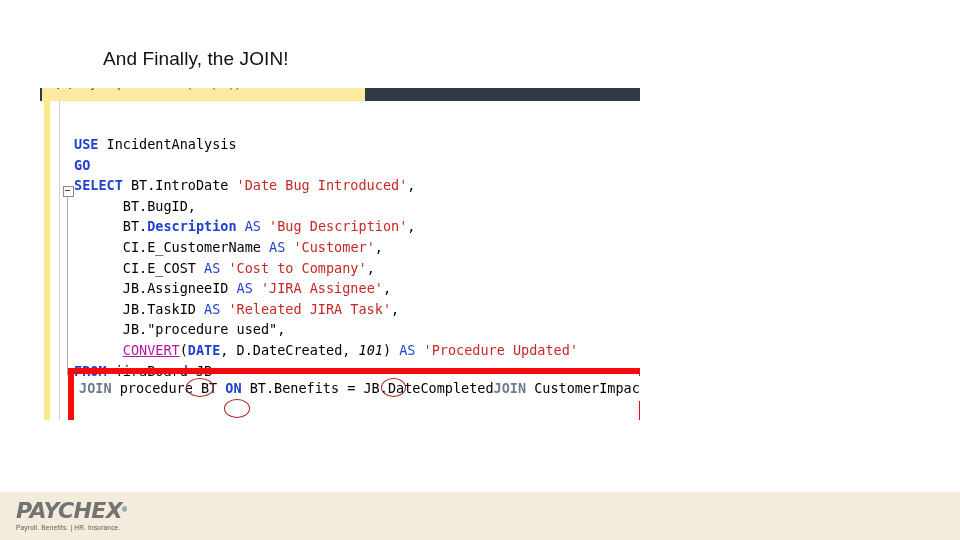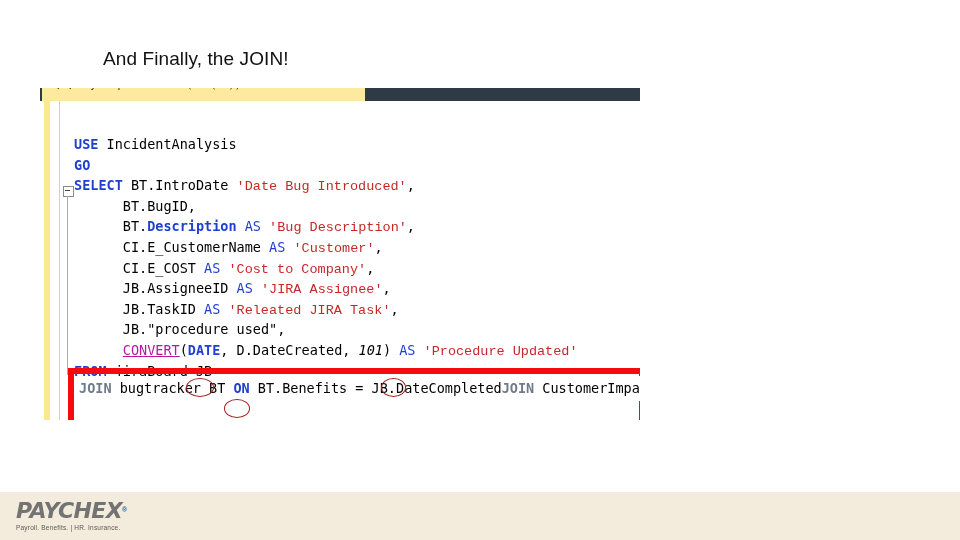--- a/index.html
+++ b/index.html
@@ -54,21 +54,21 @@
   
   .code{
     position:absolute;left:34px;top:33px;
     font-family:"DejaVu Sans Mono","Liberation Mono",monospace;
     font-size:13.5px;line-height:20.6px;white-space:pre;
     color:#000000;
   }
   .code .ln{display:block;height:20.6px;}
   .kw{color:#1f3fcf;font-weight:bold;}       
   .kw2{color:#1f3fcf;}                        
-  .str{color:#c62828;font-family:Liberation Mono, monospace;}                        
+  .str{color:#c62828;}                        
   .fn{color:#b5179e;text-decoration:underline;}                         
   .pl{color:#000000;}                         
   .typ{color:#1f3fcf;font-weight:bold;}                        
   .num{color:#000000;font-style:italic;}
   .joinkw{color:#6f7b8a;font-weight:bold;}    
 
   
   .redbox{
     position:absolute;left:28px;top:280px;width:577px;height:94px;
     border:6px solid #f50b0b;background:transparent;box-sizing:border-box;
@@ -146,21 +146,21 @@
     <div class="gutter-line"></div>
 
     <div class="collapse-box"></div>
     <div class="outline-stem"></div>
     <div class="outline-tick"></div>
 
     <div class="code" id="code-body"><span class="ln"><span class="kw">USE </span><span class="pl">IncidentAnalysis</span></span><span class="ln"><span class="kw">GO</span></span><span class="ln"><span class="kw">SELECT </span><span class="pl">BT.IntroDate </span><span class="str">'Date Bug Introduced'</span><span class="pl">,</span></span><span class="ln"><span class="pl">      BT.BugID,</span></span><span class="ln"><span class="pl">      BT.</span><span class="typ">Description</span><span class="pl"> </span><span class="kw2">AS</span><span class="pl"> </span><span class="str">'Bug Description'</span><span class="pl">,</span></span><span class="ln"><span class="pl">      CI.E_CustomerName </span><span class="kw2">AS</span><span class="pl"> </span><span class="str">'Customer'</span><span class="pl">,</span></span><span class="ln"><span class="pl">      CI.E_COST </span><span class="kw2">AS</span><span class="pl"> </span><span class="str">'Cost to Company'</span><span class="pl">,</span></span><span class="ln"><span class="pl">      JB.AssigneeID </span><span class="kw2">AS</span><span class="pl"> </span><span class="str">'JIRA Assignee'</span><span class="pl">,</span></span><span class="ln"><span class="pl">      JB.TaskID </span><span class="kw2">AS</span><span class="pl"> </span><span class="str">'Releated JIRA Task'</span><span class="pl">,</span></span><span class="ln"><span class="pl">      JB."procedure used",</span></span><span class="ln"><span class="pl">      </span><span class="fn">CONVERT</span><span class="pl">(</span><span class="typ">DATE</span><span class="pl">, D.DateCreated, </span><span class="num">101</span><span class="pl">) </span><span class="kw2">AS</span><span class="pl"> </span><span class="str">'Procedure Updated'</span></span><span class="ln"><span class="kw">FROM</span><span class="pl"> jiraBoard JB</span></span></div>
   </div>
 
   <div class="redbox"></div>
-  <div class="joinblock" id="join-body"><span class="ln"><span class="joinkw">JOIN</span><span class="pl"> bugtracker BT </span><span class="kw">ON</span><span class="pl"> BT.Benefits = JB.DateCompleted</span></span><span class="ln"><span class="joinkw">JOIN</span><span class="pl"> CustomerImpact CI </span></span></div>
+  <div class="joinblock" id="join-body"><span class="ln"><span class="joinkw">JOIN</span><span class="pl"> procedure BT </span><span class="kw">ON</span><span class="pl"> BT.Benefits = JB.DateCompleted</span></span><span class="ln"><span class="joinkw">JOIN</span><span class="pl"> CustomerImpact CI </span></span></div>
 
   <div class="statusbar"></div>
   <div class="zoombox">
     <span class="zoomtext">100 %</span>
     <span class="zoomcaret"></span>
   </div>
   <div class="resultspane"></div>
   <div class="grid-icon"></div>
 
 <div class="circ" style="left: 146px; top: 290px; width: 26px; height: 17px;"></div>

